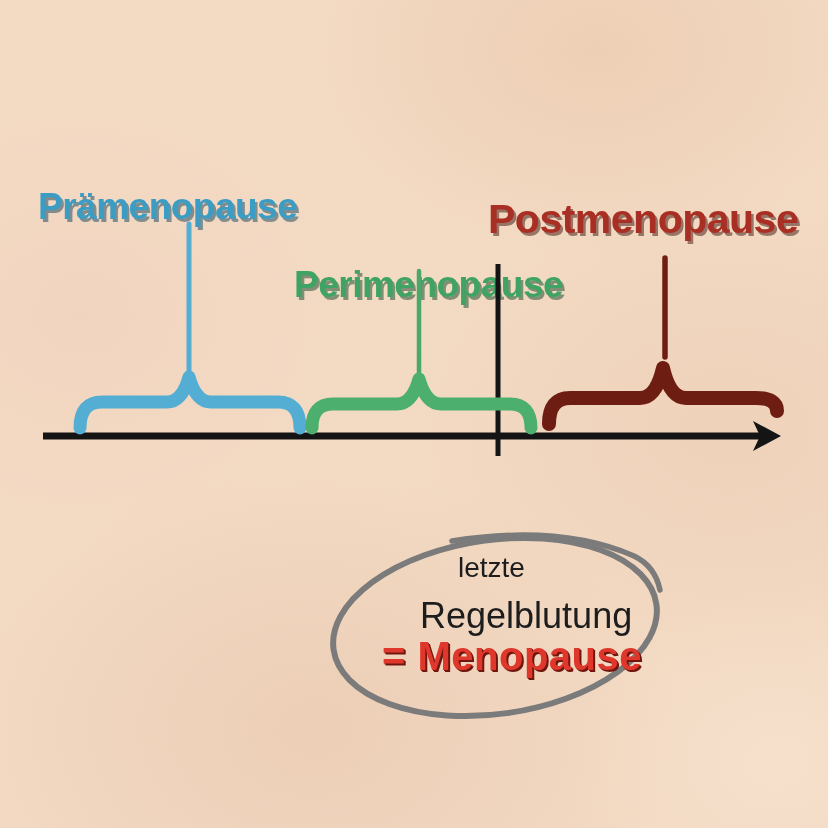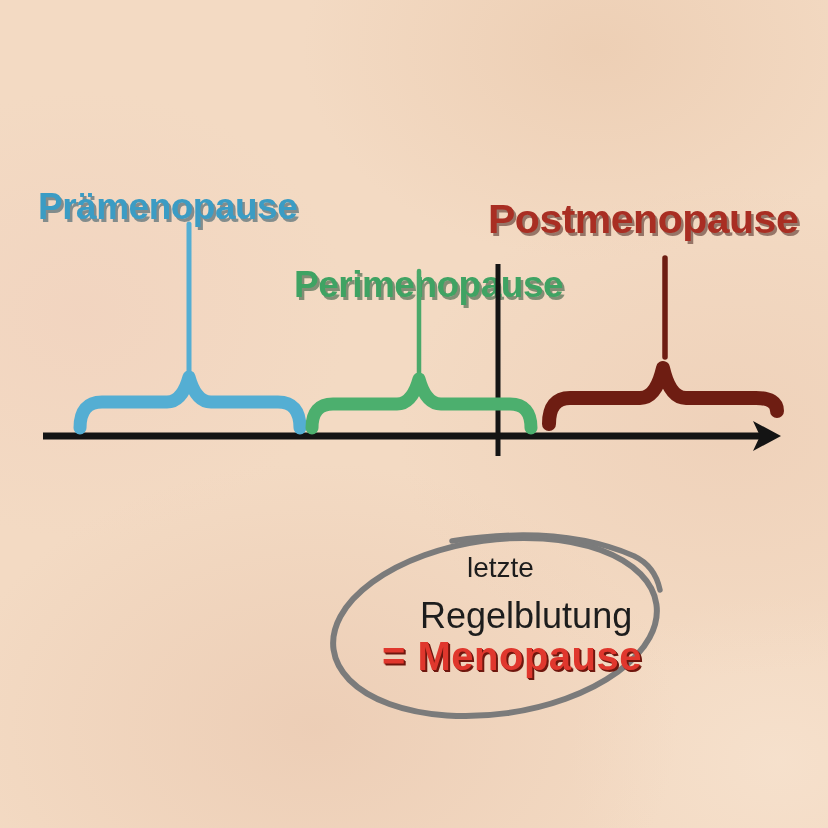--- a/index.html
+++ b/index.html
@@ -18,21 +18,21 @@
     position:absolute;font-weight:700;letter-spacing:-.5px;white-space:nowrap;
   }
   .label-pre{left:38px;top:186px;font-size:37px;color:#3b9cc4;
     text-shadow:2.5px 2.5px 0 rgba(38,78,97,.55);}
   .label-peri{left:294px;top:228px;font-size:37px;color:#3fa363;
     text-shadow:2.5px 2.5px 0 rgba(36,80,52,.55);margin-top:36px;}
   .label-post{left:488px;top:196px;font-size:41px;color:#a92e23;
     text-shadow:2.5px 2.5px 0 rgba(58,18,13,.5);}
   svg.overlay{position:absolute;left:0;top:0;}
   .annotation-text{position:absolute;white-space:nowrap;color:#1d1d1d;}
-  .ann-l1{left:458px;top:552px;font-size:28px;margin-left:9px;}
+  .ann-l1{left:458px;top:552px;font-size:28px;}
   .ann-l2{left:420px;top:595px;font-size:36px;}
   .ann-l3{left:382px;top:634px;font-size:40px;font-weight:700;color:#e0372d;
     text-shadow:2px 2px 0 #6f170e, 1px 1px 0 #6f170e;letter-spacing:.5px;}
 </style>
 </head>
 <body>
 
 <div class="stage">
 
   <div class="phase-label label-pre">Prämenopause</div>

